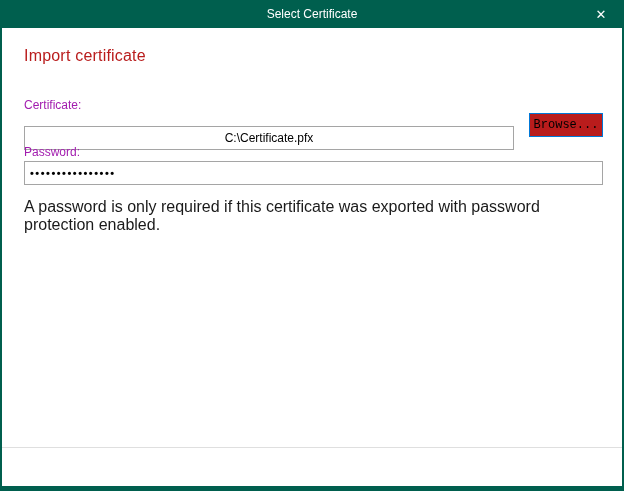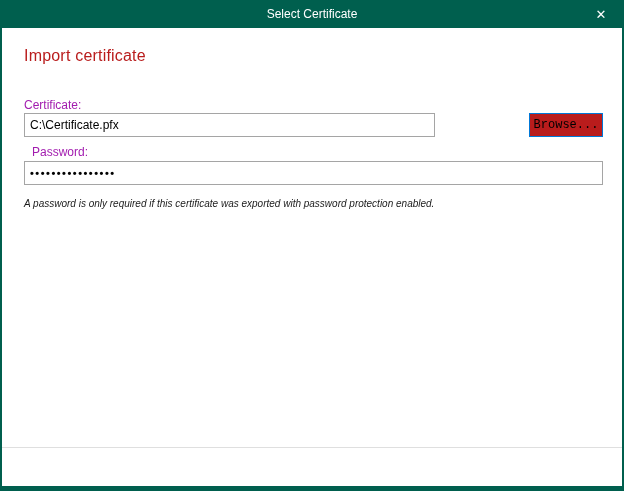--- a/index.html
+++ b/index.html
@@ -22,42 +22,42 @@
     color:#fff;font-size:13px;cursor:pointer;background:transparent;border:none;
   }
 
   .heading{
     position:absolute;left:22px;top:47px;font-size:16px;font-weight:400;color:#b91c1c;
     letter-spacing:0.2px;
   }
 
   .field-label{position:absolute;left:22px;font-size:12px;color:#a21caf;}
   .lbl-cert{top:98px;}
-  .lbl-pass{top:145px;margin-left:8px;}
+  .lbl-pass{top:145px;}
 
   .textbox{
     position:absolute;left:22px;height:24px;border:1px solid #a5a5a5;background:#fff;
     font-family:"Liberation Sans","DejaVu Sans",sans-serif;font-size:12px;color:#000;
     padding:0 5px;outline:none;
   }
-  .tb-cert{top:113px;width:411px;}
+  .tb-cert{top:126px;width:490px;text-align:center;}
   .tb-pass{top:161px;width:579px;font-size:11px;font-weight:bold;letter-spacing:1.5px;}
 
   .btn{
     position:absolute;height:23px;background:#b91c1c;border:1px solid #adadad;
     font-family:Liberation Mono, monospace;font-size:12px;color:#000;
     display:flex;align-items:center;justify-content:center;cursor:pointer;padding:1px;
   }
   .btn-browse{left:527px;top:113px;width:74px;height:24px;border:1px solid #0078d7;}
   .btn-back{left:351px;top:458px;width:74px;}
   .btn-finish{left:438px;top:458px;width:74px;}
   .btn-cancel{left:521px;top:458px;width:74px;}
 
   .note{
-    position:absolute;left:22px;top:198px;width:580px;font-size:10px;color:#1a1a1a;font-style:italic;
+    position:absolute;left:22px;top:198px;width:580px;font-size:16px;color:#1a1a1a;
   }
 
   .footer-sep{
     position:absolute;left:0;top:447px;width:620px;height:1px;background:#dfdfdf;
   }
 </style>
 </head>
 <body>
 
 <div class="window">

